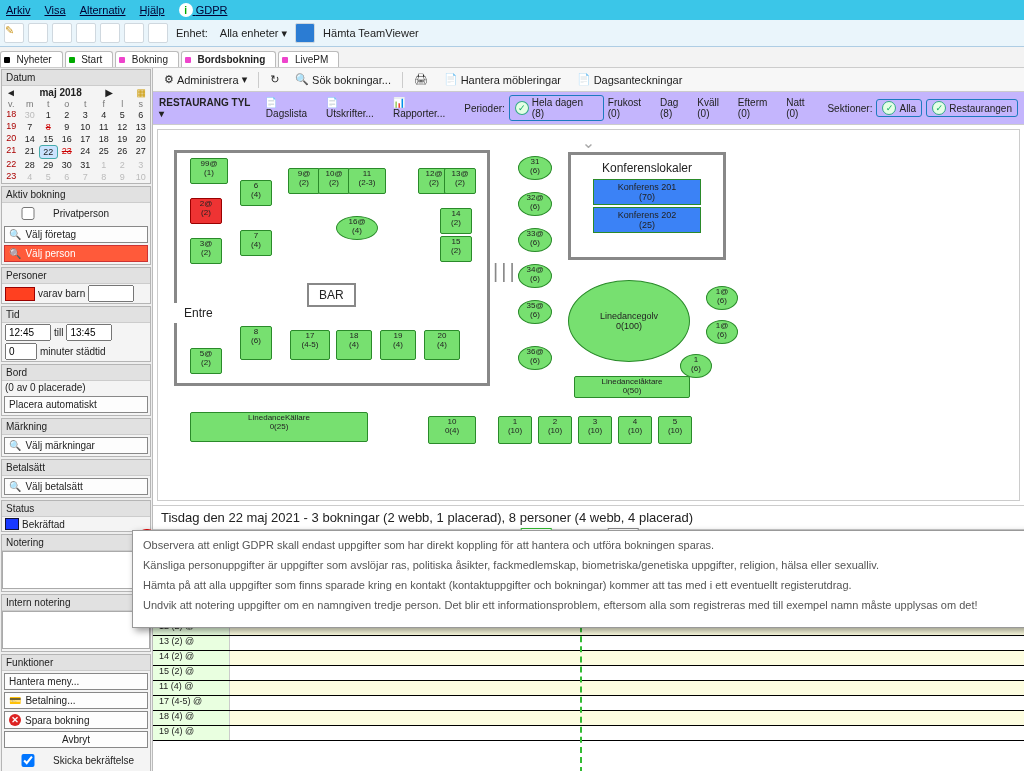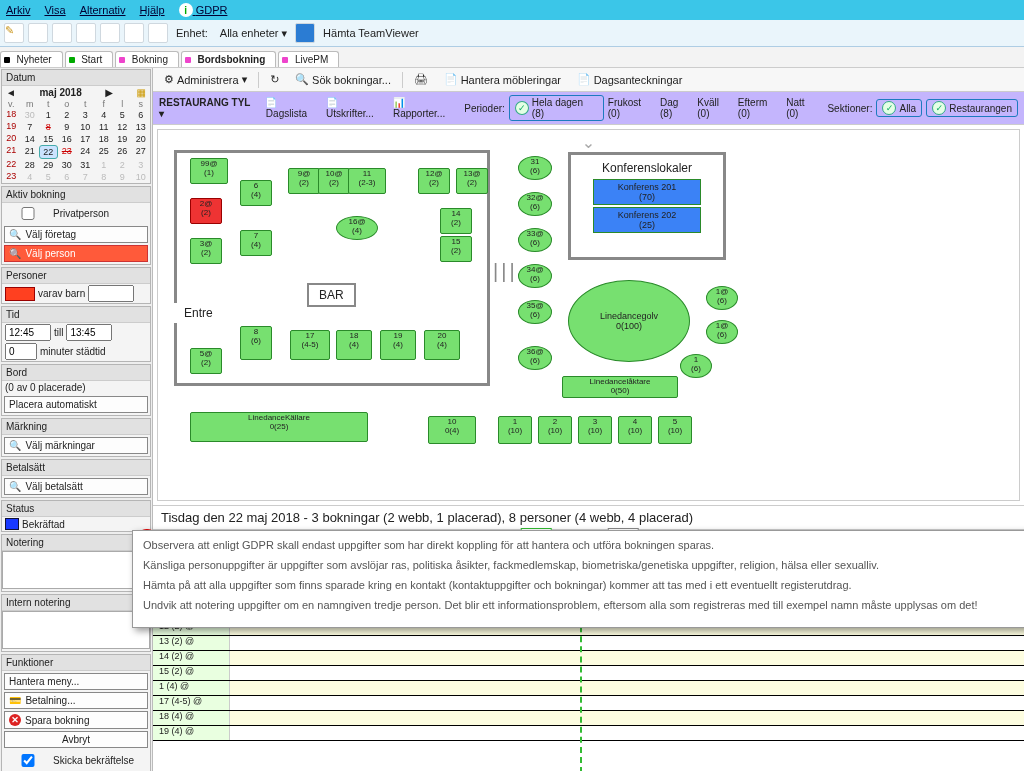--- a/index.html
+++ b/index.html
@@ -318,35 +318,35 @@
       <div style="position:absolute;left:335px;top:130px;font-size:20px;color:#888;letter-spacing:3px">|||</div>
       <div class="confbox" style="left:410px;top:22px;width:140px;height:90px">
         <div class="confhdr">Konferenslokaler</div>
         <div class="confitm"><span>Konferens 201</span><br><span>(70)</span></div>
         <div class="confitm"><span>Konferens 202</span><br><span>(25)</span></div>
       </div>
       <div class="bigoval" style="left:410px;top:150px;width:120px;height:80px">
         <span>Linedancegolv</span>
           <span>0(100)</span>
       </div>
-      <div class="tbl" style="left:404px;top:246px;width:108px"><span>Linedancelåktare</span><br><span>0(50)</span></div>
+      <div class="tbl" style="left:416px;top:246px;width:108px"><span>Linedancelåktare</span><br><span>0(50)</span></div>
       <div class="tbl" style="left:32px;top:282px;width:170px;height:26px"><span>LinedanceKällare</span><br><span>0(25)</span></div>
       <div id="tables-host">
           <div class="tbl" style="left: 32px; top: 28px; width: 30px; height: 22px;">99@<br>(1)</div>
           <div class="tbl red" style="left: 32px; top: 68px; width: 24px; height: 22px;">2@<br>(2)</div>
           <div class="tbl" style="left: 32px; top: 108px; width: 24px; height: 22px;">3@<br>(2)</div>
           <div class="tbl" style="left: 32px; top: 218px; width: 24px; height: 22px;">5@<br>(2)</div>
           <div class="tbl" style="left: 82px; top: 50px; width: 24px; height: 22px;">6<br>(4)</div>
           <div class="tbl" style="left: 82px; top: 100px; width: 24px; height: 22px;">7<br>(4)</div>
           <div class="tbl" style="left: 82px; top: 196px; width: 24px; height: 30px;">8<br>(6)</div>
           <div class="tbl" style="left: 130px; top: 38px; width: 24px; height: 22px;">9@<br>(2)</div>
           <div class="tbl" style="left: 160px; top: 38px; width: 24px; height: 22px;">10@<br>(2)</div>
           <div class="tbl" style="left: 190px; top: 38px; width: 30px; height: 22px;">11<br>(2-3)</div>
           <div class="tbl" style="left: 260px; top: 38px; width: 24px; height: 22px;">12@<br>(2)</div>
-          <div class="tbl" style="left: 298px; top: 38px; width: 24px; height: 22px;">13@<br>(2)</div>
+          <div class="tbl" style="left: 286px; top: 38px; width: 24px; height: 22px;">13@<br>(2)</div>
           <div class="tbl oval" style="left: 178px; top: 86px; width: 34px; height: 20px;">16@<br>(4)</div>
           <div class="tbl" style="left: 282px; top: 78px; width: 24px; height: 22px;">14<br>(2)</div>
           <div class="tbl" style="left: 282px; top: 106px; width: 24px; height: 22px;">15<br>(2)</div>
           <div class="tbl" style="left: 132px; top: 200px; width: 32px; height: 26px;">17<br>(4-5)</div>
           <div class="tbl" style="left: 178px; top: 200px; width: 28px; height: 26px;">18<br>(4)</div>
           <div class="tbl" style="left: 222px; top: 200px; width: 28px; height: 26px;">19<br>(4)</div>
           <div class="tbl" style="left: 266px; top: 200px; width: 28px; height: 26px;">20<br>(4)</div>
           <div class="tbl oval" style="left: 360px; top: 26px; width: 26px; height: 20px;">31<br>(6)</div>
           <div class="tbl oval" style="left: 360px; top: 62px; width: 26px; height: 20px;">32@<br>(6)</div>
           <div class="tbl oval" style="left: 360px; top: 98px; width: 26px; height: 20px;">33@<br>(6)</div>
@@ -359,21 +359,21 @@
           <div class="tbl" style="left: 270px; top: 286px; width: 40px; height: 24px;">10<br>0(4)</div>
           <div class="tbl" style="left: 340px; top: 286px; width: 26px; height: 24px;">1<br>(10)</div>
           <div class="tbl" style="left: 380px; top: 286px; width: 26px; height: 24px;">2<br>(10)</div>
           <div class="tbl" style="left: 420px; top: 286px; width: 26px; height: 24px;">3<br>(10)</div>
           <div class="tbl" style="left: 460px; top: 286px; width: 26px; height: 24px;">4<br>(10)</div>
           <div class="tbl" style="left: 500px; top: 286px; width: 26px; height: 24px;">5<br>(10)</div>
         </div>
     </div>
 
     <div class="timeline">
-      <div class="tlhdr">Tisdag den 22 maj 2018 - 3 bokningar (2 webb, 1 placerad), 8 personer (4 webb, 4 placerad)</div>
+      <div class="tlhdr">Tisdag den 22 maj 2021 - 3 bokningar (2 webb, 1 placerad), 8 personer (4 webb, 4 placerad)</div>
       <div class="tlruler" id="tlruler">
         <div class="nowline" style="left:44%"></div>
         <div class="nowlbl" style="left:44%"><span>12:46</span></div>
         <div class="nowlbl" style="left:54%;border-color:#888"><span>13:45</span></div>
       <div class="h">09</div>
           <div class="h">10</div>
           <div class="h">11</div>
           <div class="h">12</div>
           <div class="h">13</div>
           <div class="h">14</div>
@@ -407,21 +407,21 @@
           </div>
           <div class="tlrow">
             <div class="lab">14 (2) @</div>
             <div class="rest shade"></div>
           </div>
           <div class="tlrow">
             <div class="lab">15 (2) @</div>
             <div class="rest"></div>
           </div>
           <div class="tlrow">
-            <div class="lab">1 (4) @</div>
+            <div class="lab">11 (4) @</div>
             <div class="rest shade"></div>
           </div>
           <div class="tlrow">
             <div class="lab">17 (4-5) @</div>
             <div class="rest"></div>
           </div>
           <div class="tlrow">
             <div class="lab">18 (4) @</div>
             <div class="rest shade"></div>
           </div>

